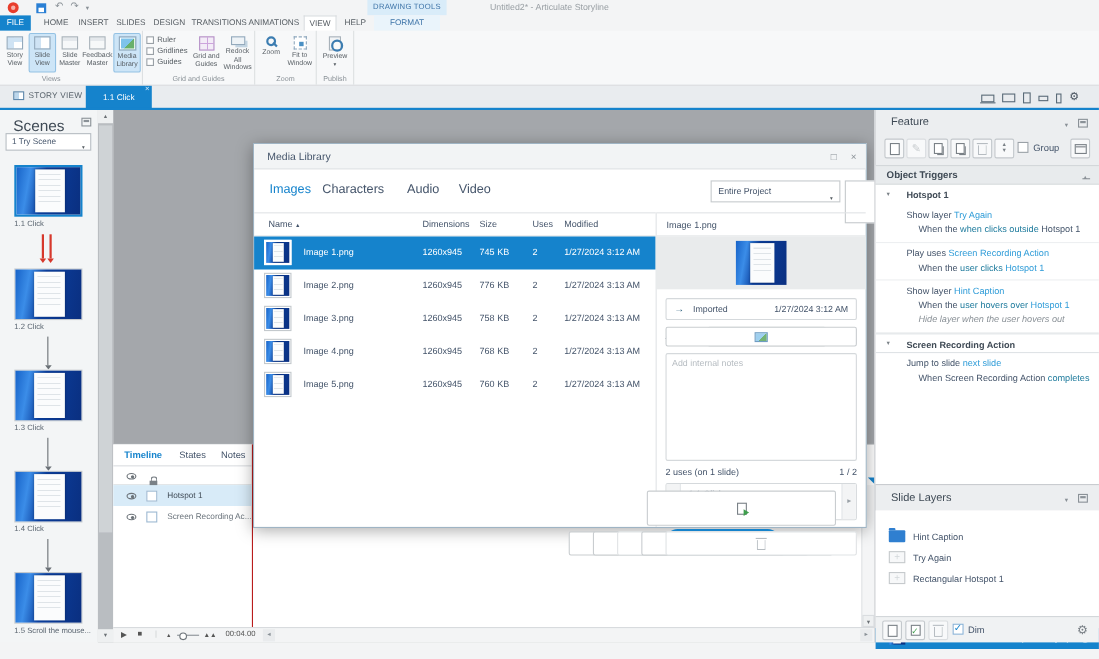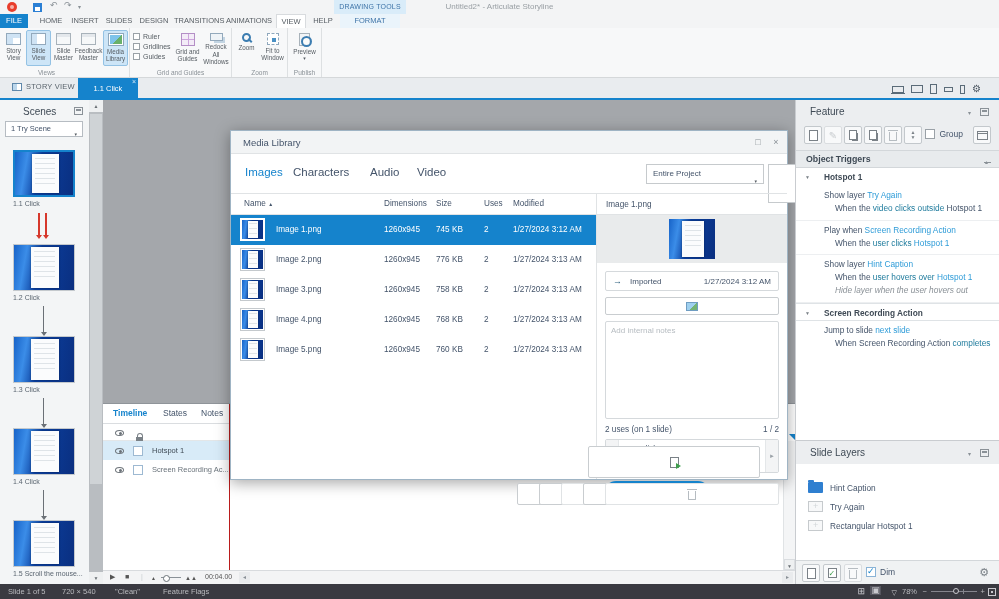--- a/index.html
+++ b/index.html
@@ -62,21 +62,21 @@
   .dev-laptop { width:12px; height:7px; position:relative; }
   .dev-laptop::after { content:""; position:absolute; left:-2px; right:-2px; bottom:-2px; height:1px; background:#5a6b78; }
   .dev-monitor { width:12px; height:8px; }
   .dev-tab-p { width:7px; height:10px; }
   .dev-ph-l { width:9px; height:5px; }
   .dev-ph-p { width:5px; height:9px; }
   .gear { font-size:10px; color:#4a5560; line-height:10px; }
 
   
   .scenes { position:absolute; left:0; top:100px; width:89px; bottom:15px; background:#f3f5f6; }
-  .panel-head { position:absolute; left:23px; top:6px; font-size:10px; color:#3f4a55; }
+  .panel-head { position:absolute; left:12px; top:6px; font-size:14px; color:#3f4a55; }
   .dock-ic { position:absolute; width:9px; height:8px; border:1px solid #8a9197; }
   .dock-ic::before { content:""; position:absolute; left:1px; top:1px; right:1px; height:2px; background:#8a9197; }
   .scene-drop { position:absolute; left:5px; top:21px; width:78px; height:16px; background:#fff; border:1px solid #b6bcc2; font-size:7.5px; color:#44546a; line-height:14px; padding-left:5px; }
   .scene-drop .da { position:absolute; right:5px; top:5px; font-size:5px; color:#565d63; }
   .thumb { position:absolute; left:13px; width:62px; height:47px; background:#fff; border:1px solid #c4c9cd; }
   .thumb.sel { border:2px solid #1583cc; }
   .art { position:relative; overflow:hidden; background:linear-gradient(100deg,#1763c8 0%,#3b8de8 20%,#0b3f9e 42%,#0a2f80 100%); width:100%; height:100%; }
   .art::before { content:""; position:absolute; left:29%; right:25%; top:5%; bottom:5%; background:#fbfcfd; box-shadow:0 0 2px rgba(0,0,0,.35); }
   .art::after { content:""; position:absolute; left:34%; right:31%; top:14%; height:62%; background:repeating-linear-gradient(#dfe4e8 0 1px, transparent 1px 5px); }
   .thumb-cap { position:absolute; left:13px; font-size:7px; color:#5a6570; }
@@ -604,24 +604,24 @@
       <span>Object Triggers</span>
       <span class="collapse-ic"></span>
     </div>
     <div class="trg-list">
       <div class="tgroup">
         <span class="tw">▼</span>
         <span>Hotspot 1</span>
       </div>
       <div class="trg">
         <div><span class="tnav">Show layer </span><span class="tlink">Try Again</span></div>
-        <div class="cond"><span class="tnav">When the </span><span class="tem">video clicks outside</span><span class="tnav"> Hotspot 1</span></div>
+        <div class="cond"><span class="tnav">When the </span><span class="tem">when clicks outside</span><span class="tnav"> Hotspot 1</span></div>
       </div>
       <div class="trg">
-        <div><span class="tnav">Play when </span><span class="tlink">Screen Recording Action</span></div>
+        <div><span class="tnav">Play uses </span><span class="tlink">Screen Recording Action</span></div>
         <div class="cond"><span class="tnav">When the </span><span class="tem">user clicks</span><span class="tlink"> Hotspot 1</span></div>
       </div>
       <div class="trg">
         <div><span class="tnav">Show layer </span><span class="tlink">Hint Caption</span></div>
         <div class="cond"><span class="tnav">When the </span><span class="tem">user hovers over</span><span class="tlink"> Hotspot 1</span></div>
         <div class="tital">Hide layer when the user hovers out</div>
       </div>
       <div class="tgroup bordered">
         <span class="tw">▼</span>
         <span>Screen Recording Action</span>
@@ -670,31 +670,14 @@
           <span class="trash"></span>
         </span>
       <span class="dim-line">
         <span class="dim-cb"></span>
         <span>Dim</span>
       </span>
       <span class="layers-gear">⚙</span>
     </div>
   </div>
 
-  <div class="statusbar">
-    <span class="st" style="left:8px;">Slide 1 of 5</span>
-    <span class="st" style="left:62px;">720 × 540</span>
-    <span class="st" style="left:115px;">"Clean"</span>
-    <span class="st" style="left:163px;">Feature Flags</span>
-    <span class="st-ic" style="right:134px;">⊞</span>
-    <span class="st-ic hl" style="right:118px;">▣</span>
-    <span class="st-ic" style="right:102px;font-size:7px;top:4px;">▽</span>
-    <span class="st" style="right:82px;">78%</span>
-    <span class="st" style="right:72px;">−</span>
-    <span class="zoom-slider" style="right:22px;">
-      <span class="zoom-handle"></span>
-      <span class="zoom-tick"></span>
-    </span>
-    <span class="st" style="right:14px;">+</span>
-    <span class="fitw-ic" style="right:3px;"></span>
-  </div>
 
 </div>
 
 </body></html>

